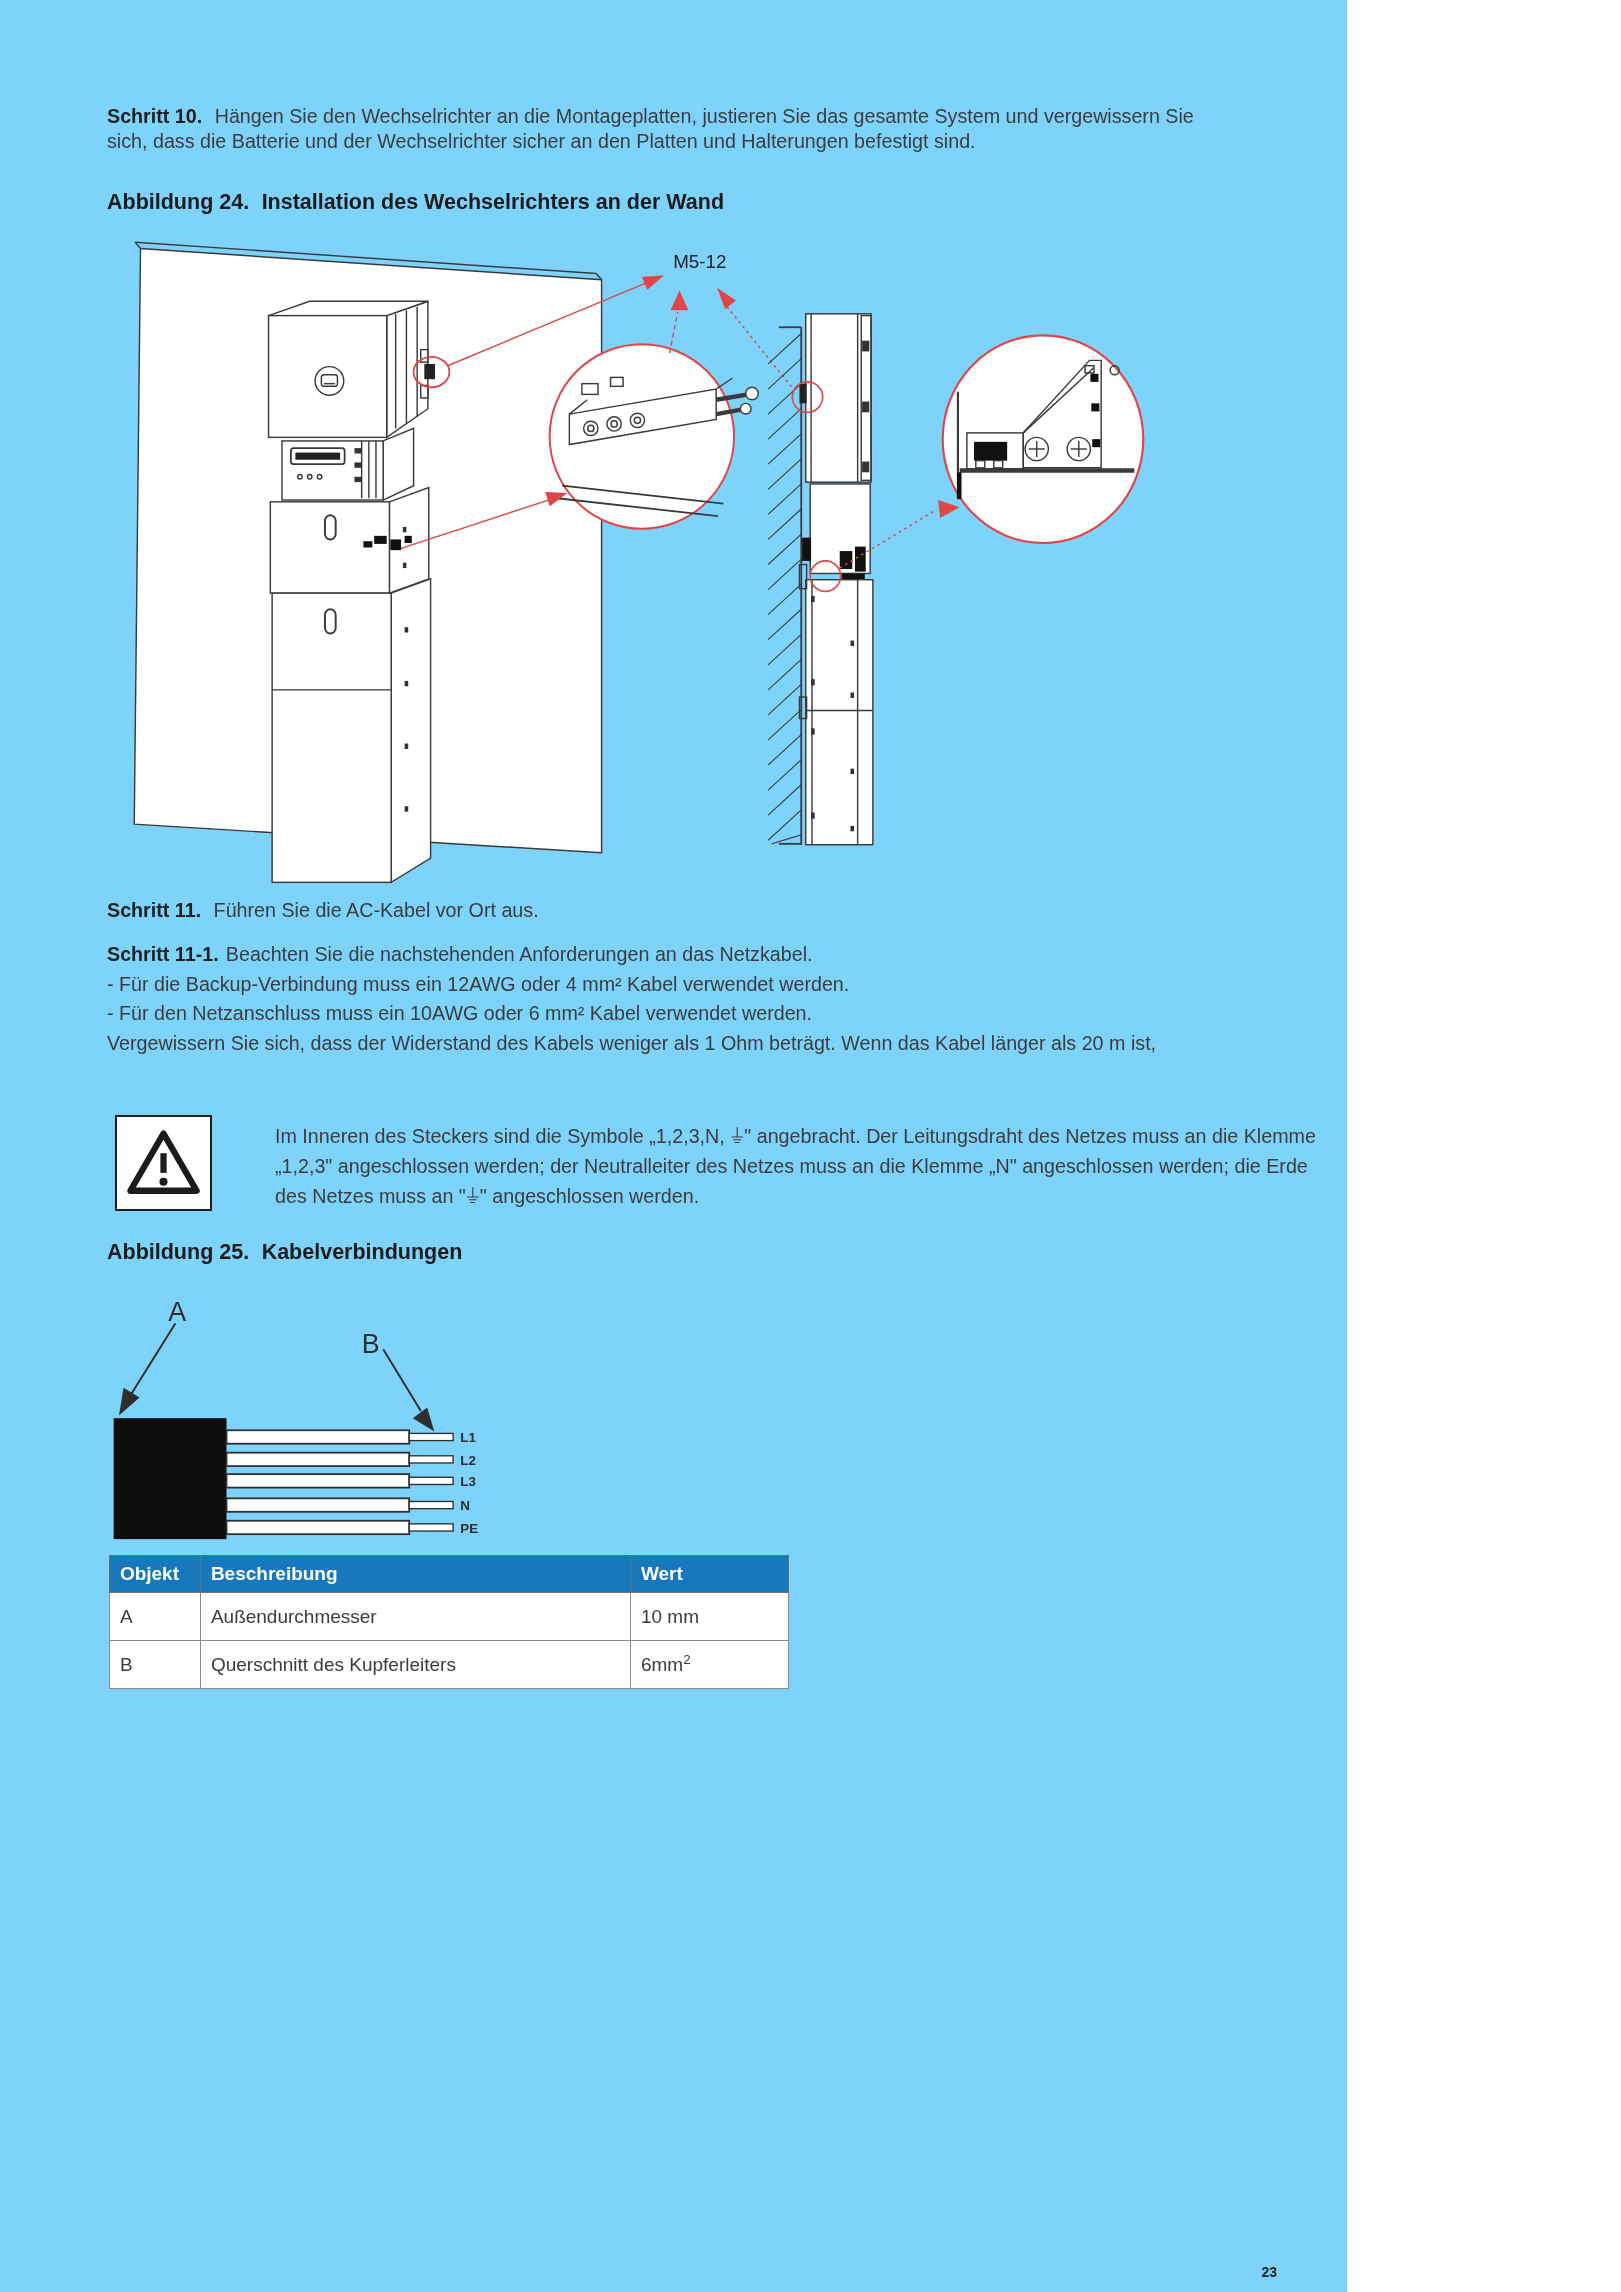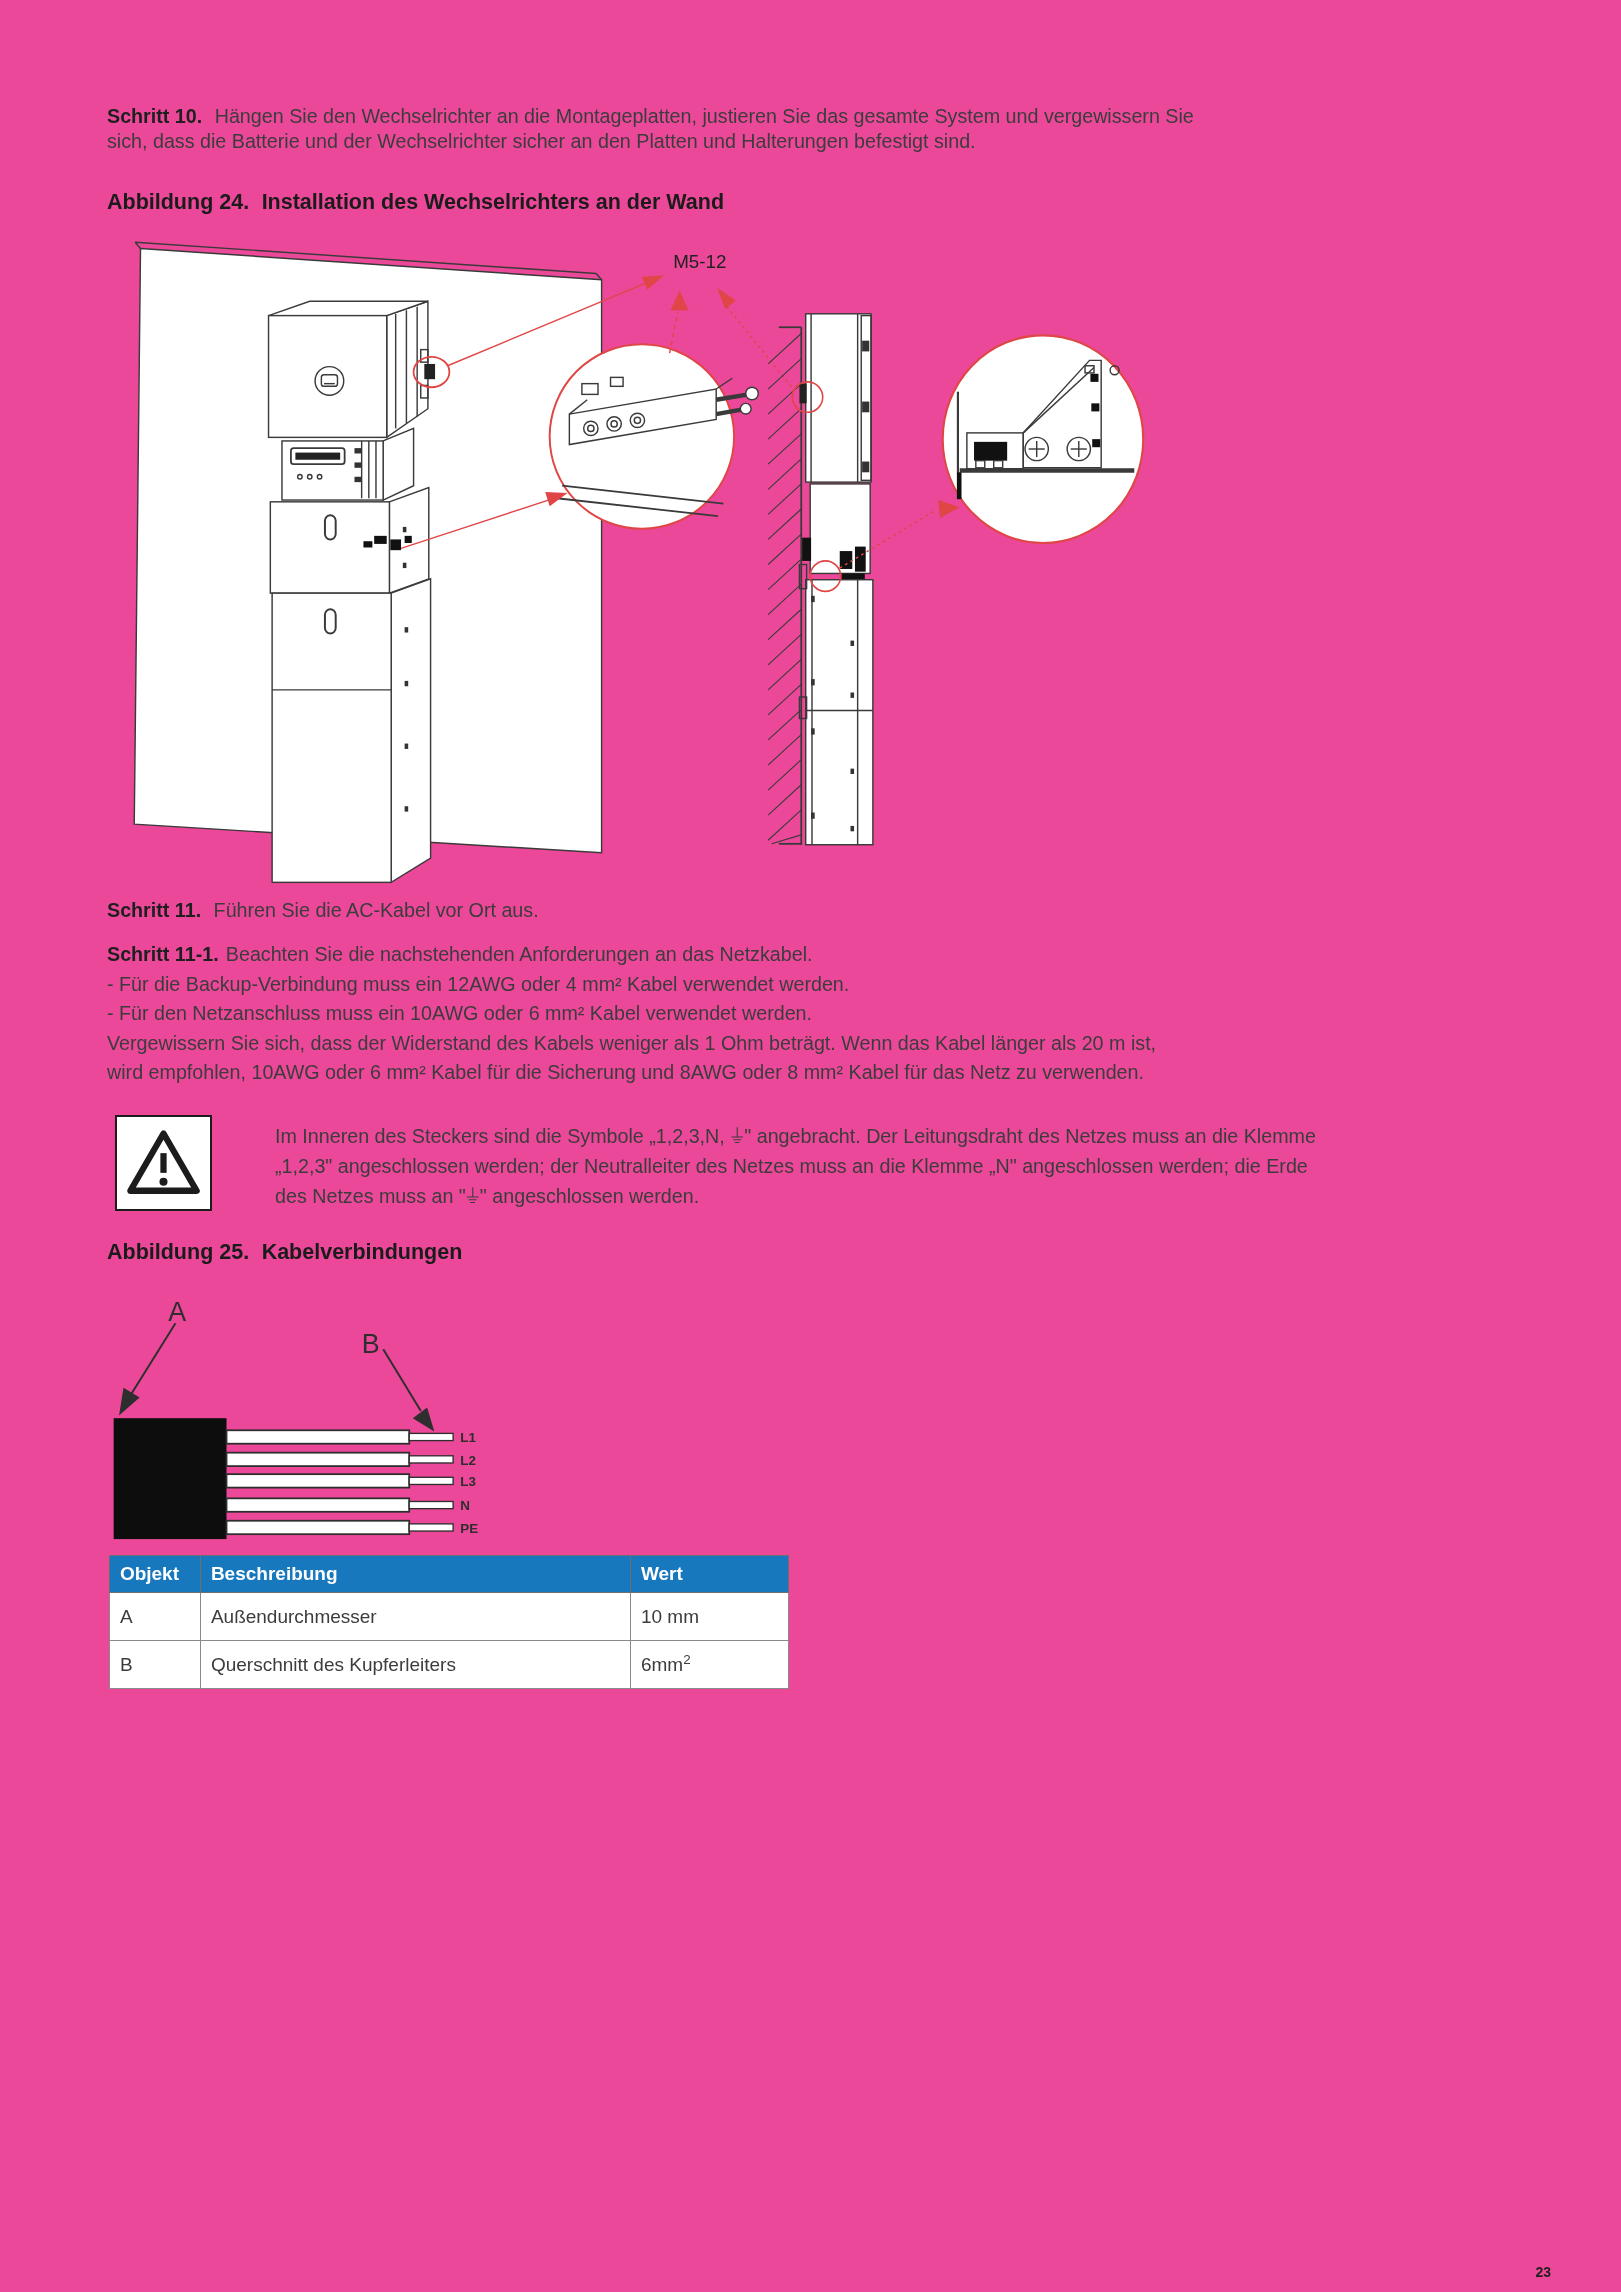--- a/index.html
+++ b/index.html
@@ -1,17 +1,17 @@
 <!DOCTYPE html>
 <html style="font-size:14.3px"><head>
 <meta charset="utf-8">
 <style>
   html,body{margin:0;padding:0;background:#ffffff;}
   .page{
-    position:relative;width:1621px;height:2293px;background:#ec4899;overflow:hidden;
+    position:relative;width:1347px;height:2293px;background:#7dd3fc;overflow:hidden;
     font-family:"Liberation Sans","DejaVu Sans",sans-serif;color:#3c3c3c;
   }
   .abs{position:absolute;}
   .body-par{font-size:19.7px;line-height:25px;}
   .body-par b, .list b{color:#1f1f1f;}
   .list{font-size:19.7px;line-height:29.6px;}
   .fig-heading{font-size:21.5px;font-weight:bold;color:#1b1b1b;white-space:nowrap;}
   .fig-heading .gap{display:inline-block;width:12.5px;}
   .warn-box{
     position:absolute;left:115px;top:1115px;width:93px;height:92px;
@@ -249,21 +249,20 @@
 
   <div class="abs body-par" style="left:107px;top:898px;">
     <b>Schritt 11.</b><span class="prefix-gap"></span><span>Führen Sie die AC-Kabel vor Ort aus.</span>
   </div>
 
   <div class="abs list" style="left:107px;top:940px;">
     <div><b>Schritt 11-1.</b><span class="prefix-gap-sm"></span><span>Beachten Sie die nachstehenden Anforderungen an das Netzkabel.</span></div>
     <div>- Für die Backup-Verbindung muss ein 12AWG oder 4 mm² Kabel verwendet werden.</div>
     <div>- Für den Netzanschluss muss ein 10AWG oder 6 mm² Kabel verwendet werden.</div>
     <div>Vergewissern Sie sich, dass der Widerstand des Kabels weniger als 1 Ohm beträgt. Wenn das Kabel länger als 20 m ist,</div>
-    <div>wird empfohlen, 10AWG oder 6 mm² Kabel für die Sicherung und 8AWG oder 8 mm² Kabel für das Netz zu verwenden.</div>
   </div>
 
   <div class="warn-box">
     <svg width="77" height="70" viewBox="0 0 86 78">
       <path d="M43 6 L80 70 L6 70 Z" fill="none" stroke="#1c1c1c" stroke-width="7" stroke-linejoin="round"></path>
       <line x1="43" y1="28" x2="43" y2="50" stroke="#1c1c1c" stroke-width="7"></line>
       <circle cx="43" cy="60" r="4.5" fill="#1c1c1c"></circle>
     </svg>
   </div>
 

